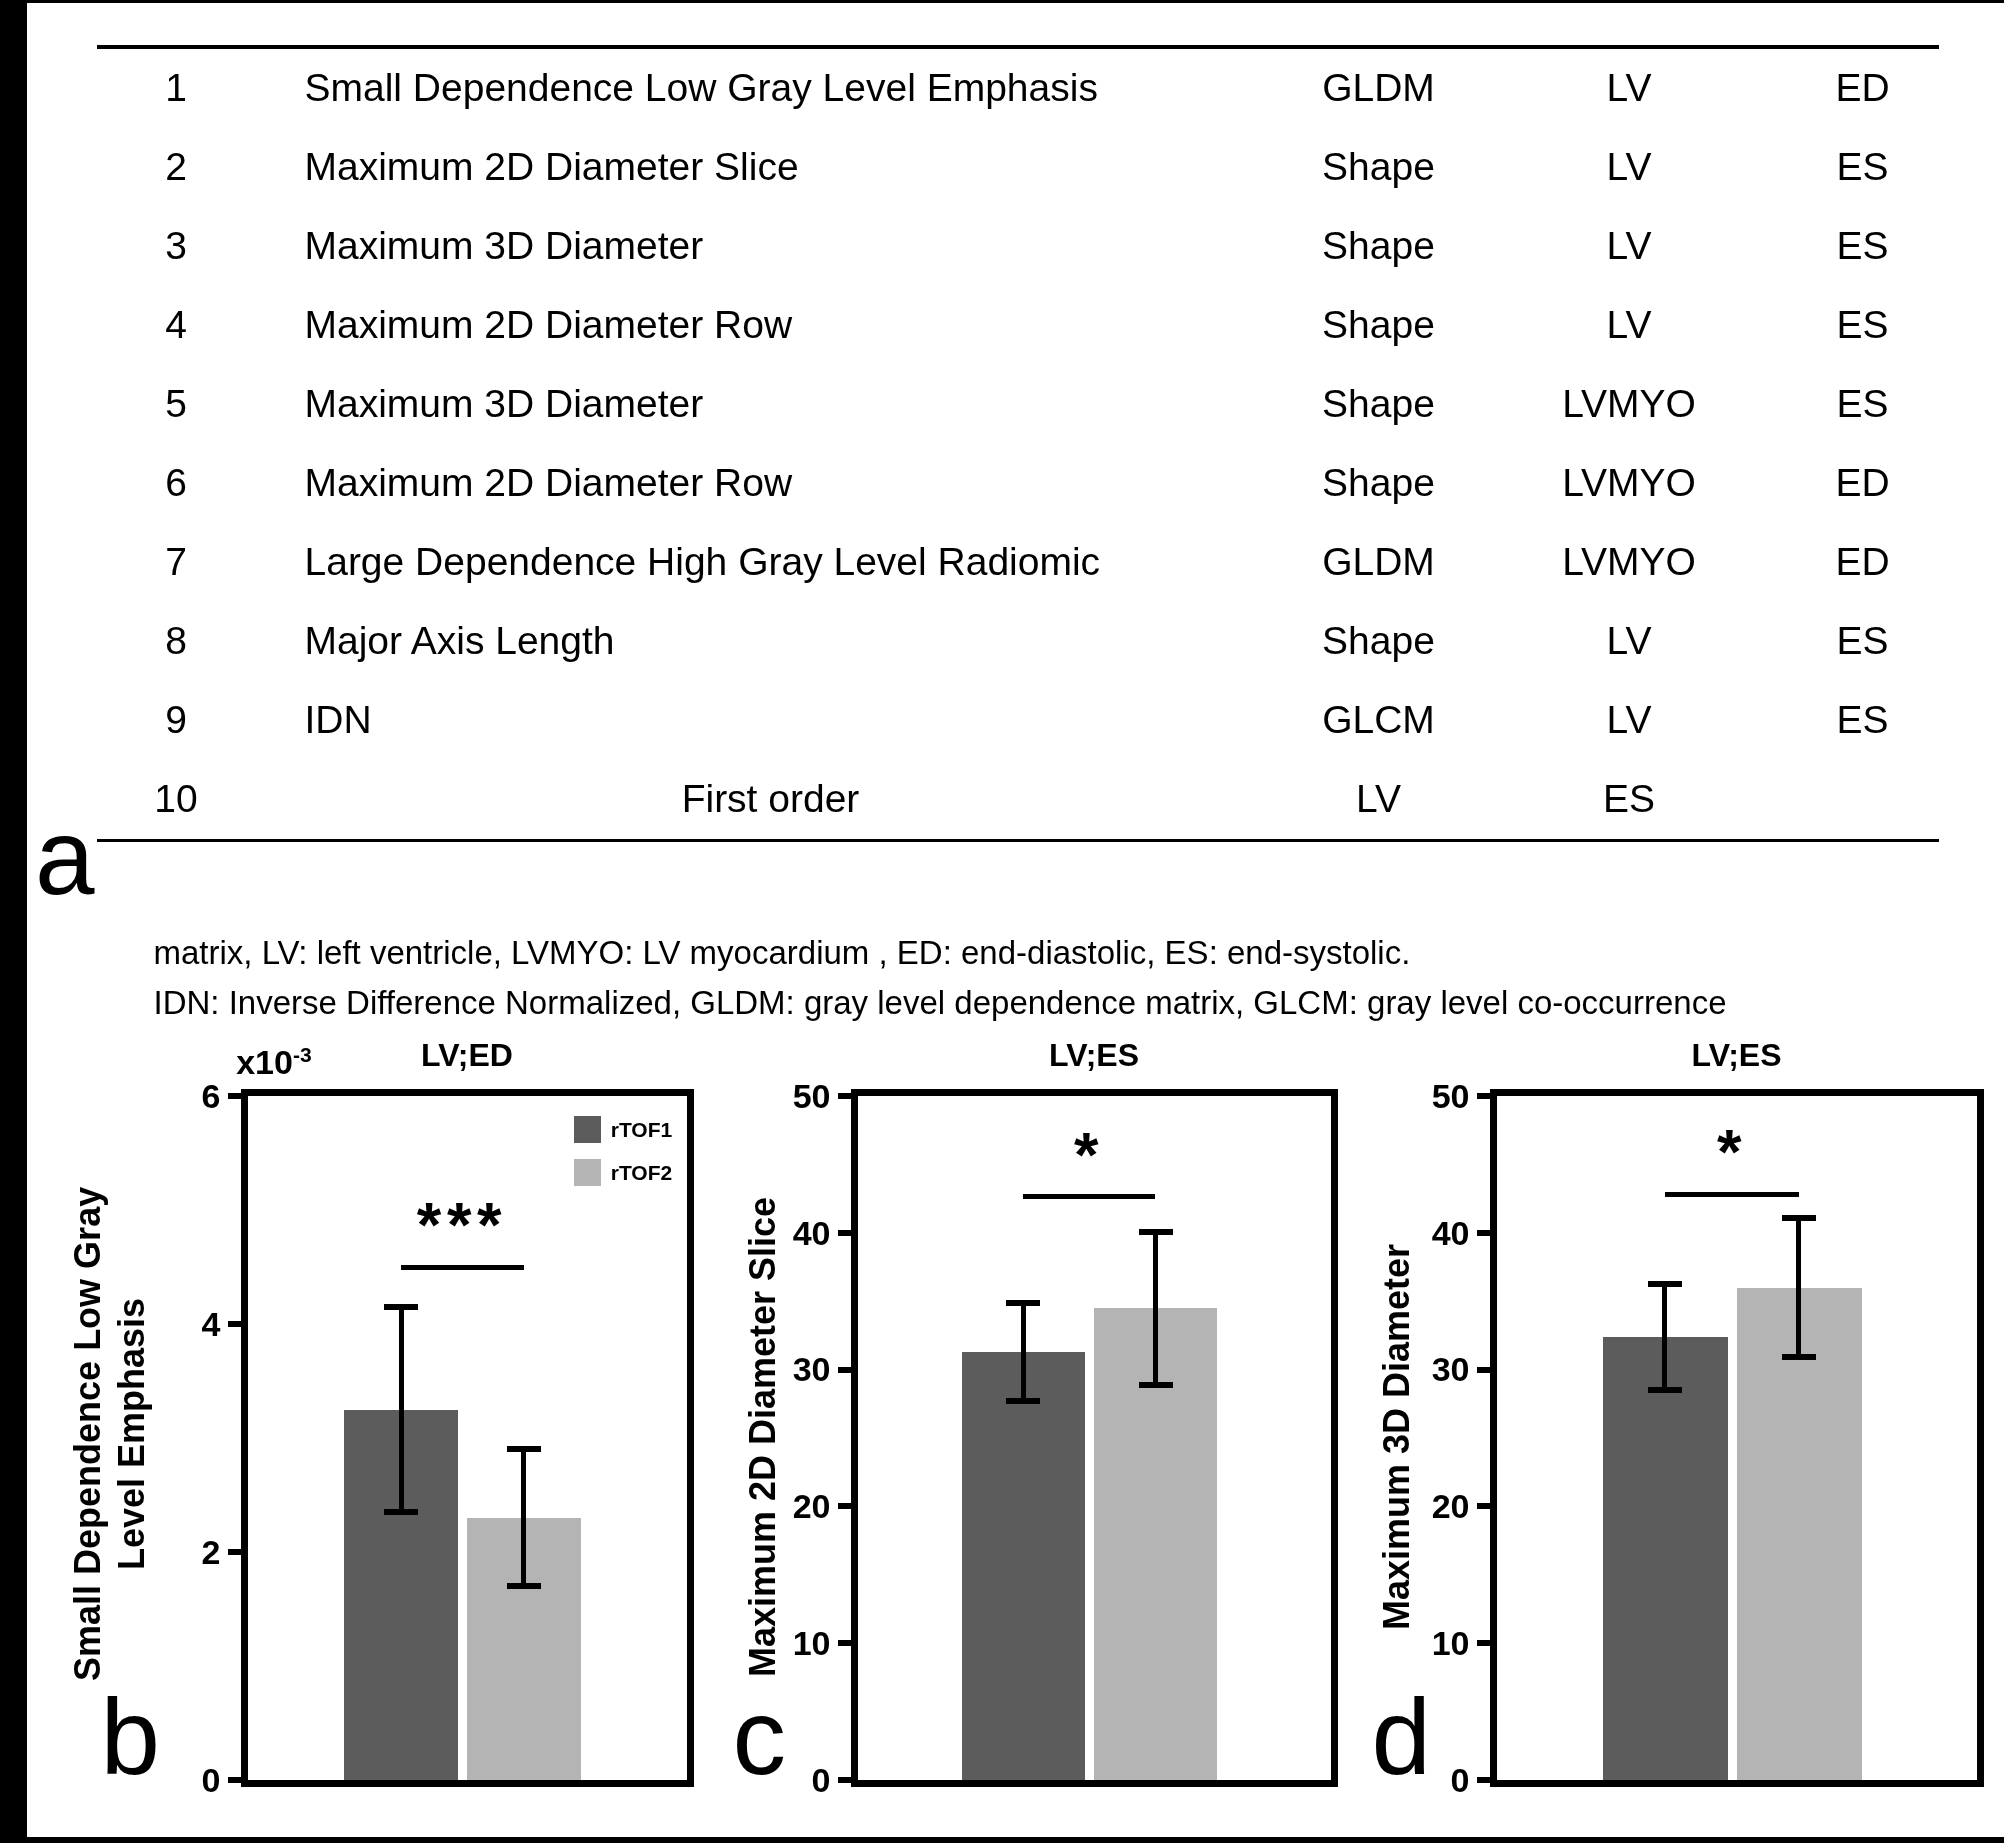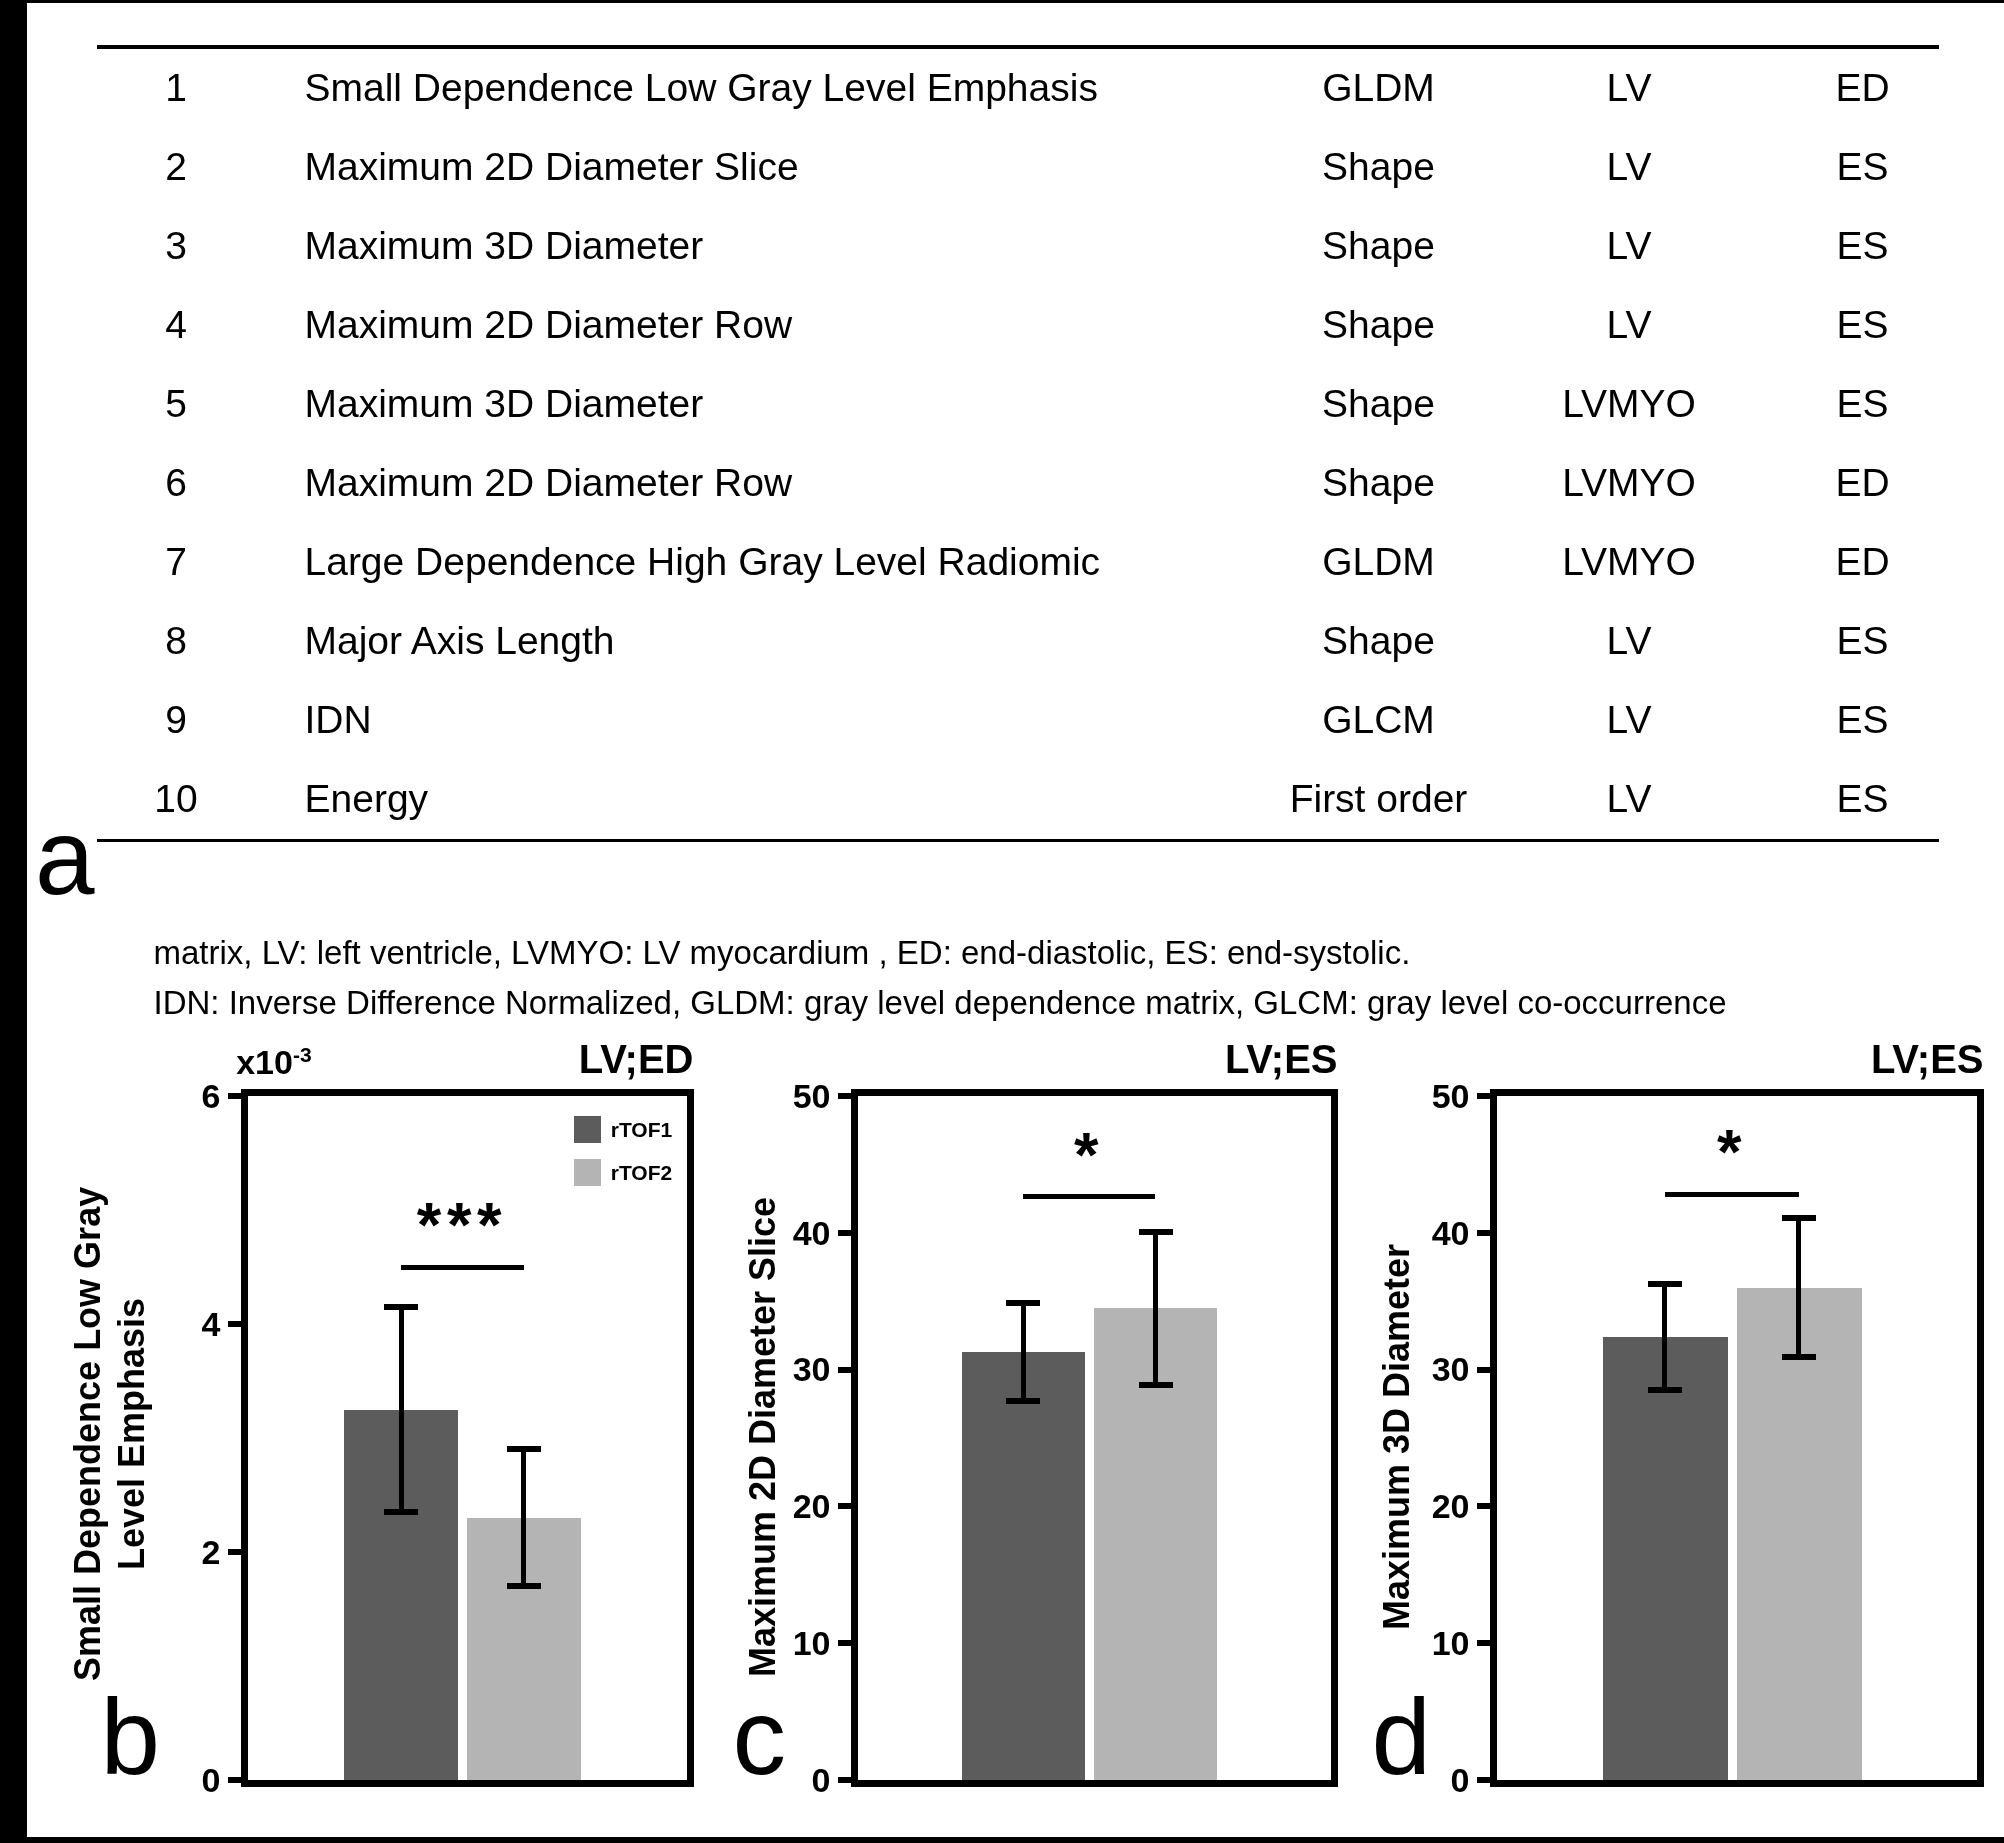--- a/index.html
+++ b/index.html
@@ -28,21 +28,21 @@
   .lc{left:706px;top:1681px;}
   .ld{left:1345px;top:1681px;}
 
   
   .chart{position:absolute;top:1086px;height:698px;}
   #chart-b{left:214px;width:453px;}
   #chart-c{left:824px;width:487px;}
   #chart-d{left:1463px;width:494px;}
 
   .plot{position:absolute;left:0;top:0;width:100%;height:100%;border:7.2px solid #000;background:#fff;}
-  .chart-title{position:absolute;left:0;right:0;top:-52px;text-align:right;font-weight:bold;font-size:40px;}
+  .chart-title{position:absolute;left:0;right:0;top:-52px;text-align:center;font-weight:bold;font-size:32px;}
   .scale-label{position:absolute;left:-4.3px;top:-46px;font-weight:bold;font-size:34px;}
   .scale-label sup{font-size:0.62em;}
   .ylabel{position:absolute;font-weight:bold;font-size:36px;text-align:center;line-height:1.22;
           transform:rotate(-90deg);}
   #chart-b .ylabel{width:687px;left:-475px;top:301px;}
   #chart-c .ylabel{width:716px;left:-446px;top:326px;}
   #chart-d .ylabel{width:644px;left:-415px;top:326px;}
 
   .tick-mark{position:absolute;left:-20px;width:20px;height:6.4px;background:#000;}
   .tick-label{position:absolute;left:-116px;width:89px;text-align:right;font-weight:bold;font-size:34px;line-height:1;}
@@ -124,21 +124,20 @@
           </div>
           <div class="t-row">
             <span class="c-no">9</span>
             <span class="c-feat">IDN</span>
             <span class="c-type">GLCM</span>
             <span class="c-reg">LV</span>
             <span class="c-phase">ES</span>
           </div>
           <div class="t-row">
             <span class="c-no">10</span>
-            <span class="c-feat">Energy</span>
             <span class="c-type">First order</span>
             <span class="c-reg">LV</span>
             <span class="c-phase">ES</span>
           </div>
         </div>
     </div>
 
     <div class="footnote">
       <span>matrix, LV: left ventricle, LVMYO: LV myocardium , ED: end-diastolic, ES: end-systolic.</span>
       <span>IDN: Inverse Difference Normalized, GLDM: gray level dependence matrix, GLCM: gray level co-occurrence</span>

